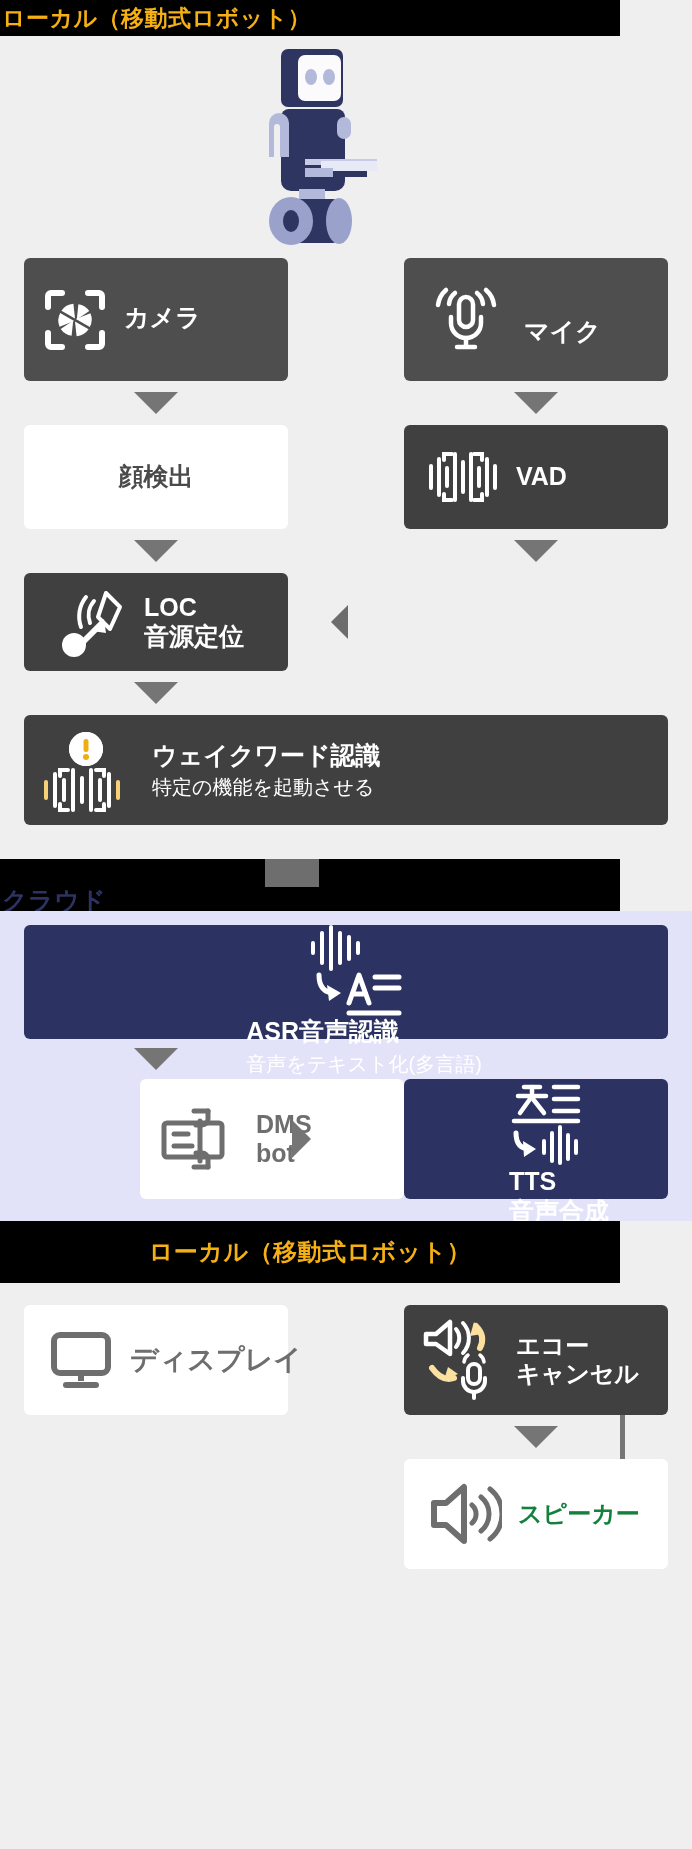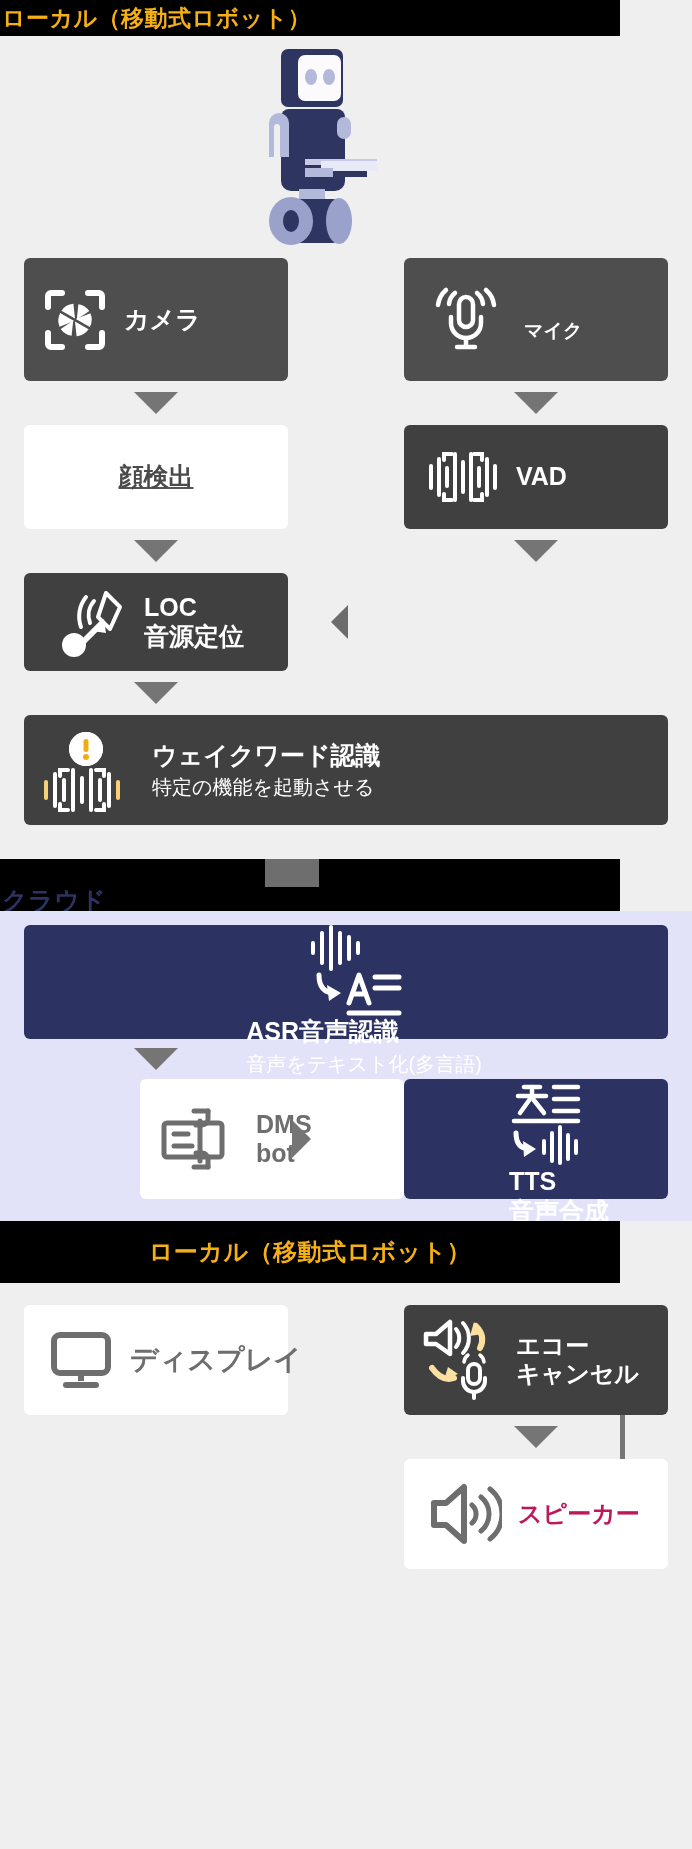--- a/index.html
+++ b/index.html
@@ -188,56 +188,56 @@
                 <path d="M-14.8 -7.1 A16.2 16.2 0 0 0 -15.4 6.8 L-0.9 0.9 Z"></path>
                 <path d="M-14.3 9 A16.2 16.2 0 0 0 -3.4 15.8 L-1.8 0.6 Z"></path>
                 <path d="M1.6 16.2 A16.2 16.2 0 0 0 13.6 9.2 L0 1.6 Z"></path>
                 <path d="M14.8 7.1 A16.2 16.2 0 0 0 15.4 -6.8 L0.9 -0.9 Z"></path>
                 <path d="M14.3 -9 A16.2 16.2 0 0 0 3.4 -15.8 L1.8 -0.6 Z"></path>
               </g>
             </g>
           </svg>
         </span>
         <span class="labels" style="margin-left:16px;">
-          <span class="title" style="font-size:25px;">カメラ</span>
+          <span class="title" style="font-size:25px;font-family:Liberation Mono, monospace;">カメラ</span>
         </span>
       </div>
 
       <div class="card c-dark w-half" style="height:123px;padding-left:24px;">
         <span class="icon">
           <svg width="76" height="70" viewBox="0 0 76 70">
             <g fill="none" stroke="#fff" stroke-width="4.5" stroke-linecap="round">
               <path d="M27 8 a16 16 0 0 0 -6 11"></path>
               <path d="M18 5 a24 24 0 0 0 -8 15"></path>
               <path d="M49 8 a16 16 0 0 1 6 11"></path>
               <path d="M58 5 a24 24 0 0 1 8 15"></path>
             </g>
             <rect x="31" y="12" width="14" height="30" rx="7" fill="none" stroke="#fff" stroke-width="4.5"></rect>
             <path d="M23 32 v6 a15 15 0 0 0 30 0 v-6" fill="none" stroke="#fff" stroke-width="4.5" stroke-linecap="round"></path>
             <path d="M38 53 v8" stroke="#fff" stroke-width="4.5" stroke-linecap="round"></path>
             <path d="M29 62 h18" stroke="#fff" stroke-width="4.5" stroke-linecap="round"></path>
           </svg>
         </span>
         <span class="labels" style="margin-left:20px;">
-          <span class="title" style="font-size:19px;margin-top:24px;">マイク</span>
+          <span class="title" style="font-size:25px;margin-top:24px;">マイク</span>
         </span>
       </div>
     </div>
 
     <div class="row" style="height:44px;align-items:center;">
       <div class="w-half" style="display:flex;justify-content:center;">
         <span class="arrow-down"></span>
       </div>
       <div class="w-half" style="display:flex;justify-content:center;">
         <span class="arrow-down"></span>
       </div>
     </div>
 
     <div class="row">
-      <div class="card c-white w-half" style="height:104px;justify-content:center;text-decoration:underline;">
+      <div class="card c-white w-half" style="height:104px;justify-content:center;">
         <span class="title" style="font-size:25px;color:#4a4a4a;">顔検出</span>
       </div>
 
       <div class="card c-amber w-half" style="height:104px;padding-left:24px;">
         <span class="icon">
           <svg width="70" height="62" viewBox="0 0 70 62">
             <g stroke="#fff" stroke-width="4" stroke-linecap="round" fill="none">
               <path d="M3 20 v22"></path>
               <path d="M11 13 v36"></path>
               <path d="M19 22 v18"></path>
@@ -523,20 +523,20 @@
         <span class="icon">
           <svg width="74" height="66" viewBox="0 0 74 66">
             <path d="M6 22 h12 L36 6 v54 L18 44 H6 z" fill="none" stroke="#6e6e6e" stroke-width="6" stroke-linejoin="round"></path>
             <g fill="none" stroke="#6e6e6e" stroke-width="5" stroke-linecap="round">
               <path d="M44 24 a12 12 0 0 1 0 18"></path>
               <path d="M53 16 a22 22 0 0 1 0 34"></path>
               <path d="M62 8 a32 32 0 0 1 0 50"></path>
             </g>
           </svg>
         </span>
-        <span class="labels" style="margin-left:16px;color:#be185d;">
+        <span class="labels" style="margin-left:16px;color:#15803d;">
           <span class="title" style="font-size:24px;">スピーカー</span>
         </span>
       </div>
     </div>
   </div>
 
 </div>
 
 </body></html>

